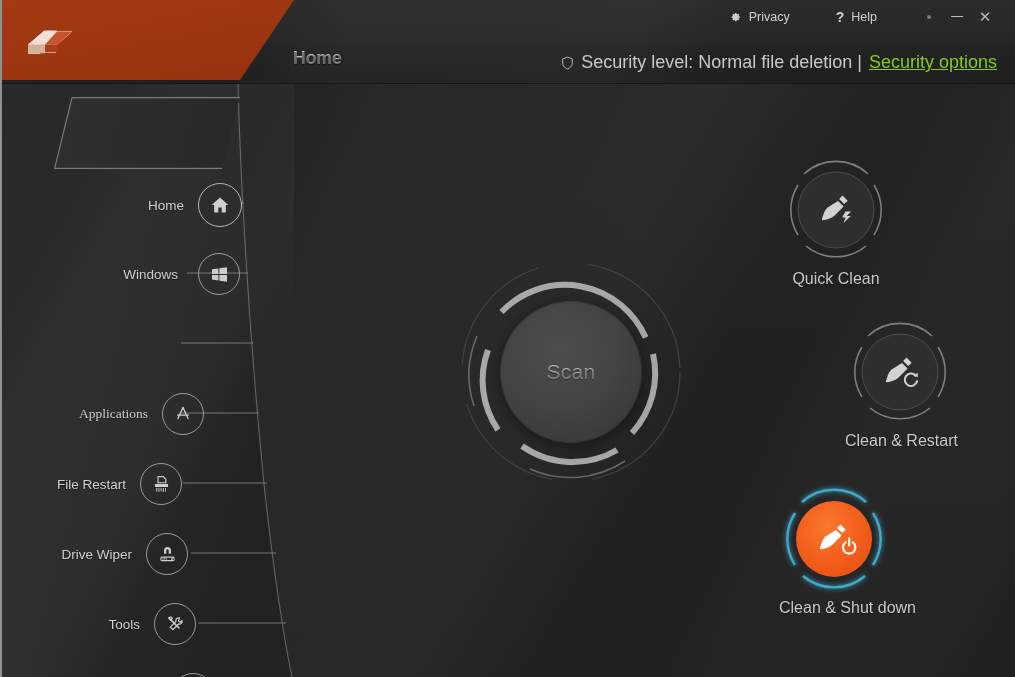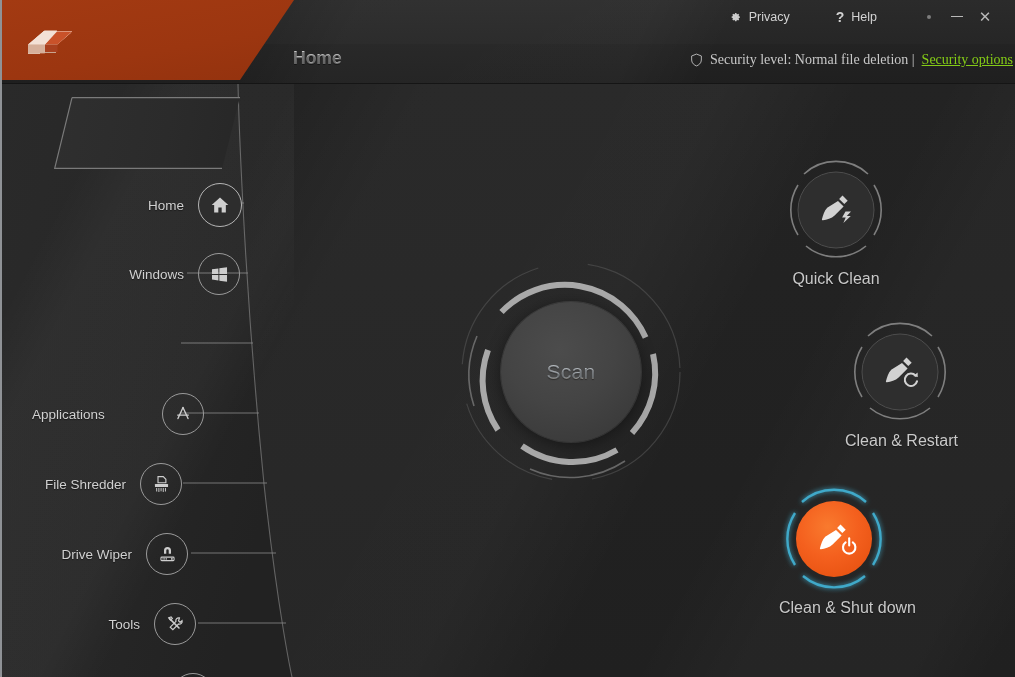--- a/index.html
+++ b/index.html
@@ -76,22 +76,22 @@
   .hdr-tools{position:absolute;right:16px;top:0;height:33px;display:flex;align-items:center;gap:0;z-index:8;}
   .hdr-btn{display:flex;align-items:center;gap:7px;color:#d2d2d2;font-size:12.5px;
     padding:4px 12px;cursor:default;}
   .qmark{font-size:14px;font-weight:bold;color:#d2d2d2;line-height:1;}
 
   .wctl{width:28px;height:24px;display:flex;align-items:center;justify-content:center;
      color:#b8b8b8;font-size:13px;cursor:default;}
   .dot-ctl{width:4px;height:4px;border-radius:50%;background:#7d7d7d;}
   .dash-ctl{width:12px;height:1.5px;background:#b9b9b9;}
 
-  .seclevel{position:absolute;right:2px;top:52px;display:flex;align-items:center;gap:7px;
-     font-size:14px;color:#c8c8c8;z-index:8;white-space:nowrap;font-family:Liberation Serif, serif;}
+  .seclevel{position:absolute;right:18px;top:52px;display:flex;align-items:center;gap:7px;
+     font-size:18px;color:#c8c8c8;z-index:8;white-space:nowrap;}
   .seclink{color:#84cc16;text-decoration:underline;cursor:pointer;}
 
   
   .sidebar{position:absolute;left:0;top:84px;width:300px;height:593px;z-index:4;}
   .sb-curve{position:absolute;left:0;top:0;width:300px;height:593px;}
 
   
   .home-tab{
     position:absolute;left:52px;top:97px;width:186px;height:72px;z-index:6;
     background:linear-gradient(100deg,#2f2f2f 0%,#2b2b2b 60%,#272727 100%);
@@ -180,43 +180,43 @@
 
   <div class="nav-item" style="left:60px;top:183px;width:180px;justify-content:flex-end;">
     <span class="nav-label">Home</span>
     <span class="nav-circle active">
       <svg width="20" height="20" viewBox="0 0 24 24" fill="#cfcfcf">
           <path d="M12 3 L22 12 h-3 v9 h-5 v-6 h-4 v6 H5 v-9 H2 Z"></path>
         </svg>
     </span>
   </div>
 
-  <div class="nav-item" style="left:60px;top:253px;width:178px;justify-content:flex-end;">
+  <div class="nav-item" style="left:60px;top:253px;width:178px;justify-content:flex-end;gap:6px;">
     <span class="nav-label">Windows</span>
     <span class="nav-circle">
       <svg width="19" height="19" viewBox="0 0 24 24" fill="#cdcdcd">
           <path d="M2.5 5.5 L10.6 4.3 V11.3 H2.5 Z M11.8 4.1 L21.5 2.7 V11.3 H11.8 Z M2.5 12.5 H10.6 V19.6 L2.5 18.4 Z M11.8 12.5 H21.5 V21.3 L11.8 19.9 Z"></path>
         </svg>
     </span>
   </div>
 
 
-  <div class="nav-item" style="left:30px;top:393px;width:172px;justify-content:space-between;">
+  <div class="nav-item" style="left:30px;top:393px;width:172px;justify-content:flex-end;font-family:Liberation Serif, serif;">
     <span class="nav-label">Applications</span>
     <span class="nav-circle">
       <svg width="22" height="22" viewBox="0 0 24 24" fill="none" stroke="#cdcdcd" stroke-width="1.5" stroke-linecap="round">
         <path d="M12 5 L6.5 17"></path>
           <path d="M12 5 L17.5 17"></path>
           <path d="M6.2 13.2 L17.8 13.2"></path>
       </svg>
     </span>
   </div>
 
   <div class="nav-item" style="left:20px;top:463px;width:160px;justify-content:flex-end;">
-    <span class="nav-label">File Shredder</span>
+    <span class="nav-label">File Restart</span>
     <span class="nav-circle">
       <svg width="21" height="21" viewBox="0 0 24 24" fill="#cdcdcd">
         <path d="M8 3 h6 l3 3 v4 H8 Z" fill="none" stroke="#cdcdcd" stroke-width="1.3"></path>
         <rect x="4.5" y="11.5" width="15" height="3.4" rx=".6"></rect>
         <g stroke="#cdcdcd" stroke-width="1.1">
             <line x1="6.5" y1="16" x2="6.5" y2="20"></line>
             <line x1="9" y1="16" x2="9" y2="20.5"></line>
             <line x1="11.5" y1="16" x2="11.5" y2="19.8"></line>
             <line x1="14" y1="16" x2="14" y2="20.5"></line>
             <line x1="16.5" y1="16" x2="16.5" y2="20"></line>

